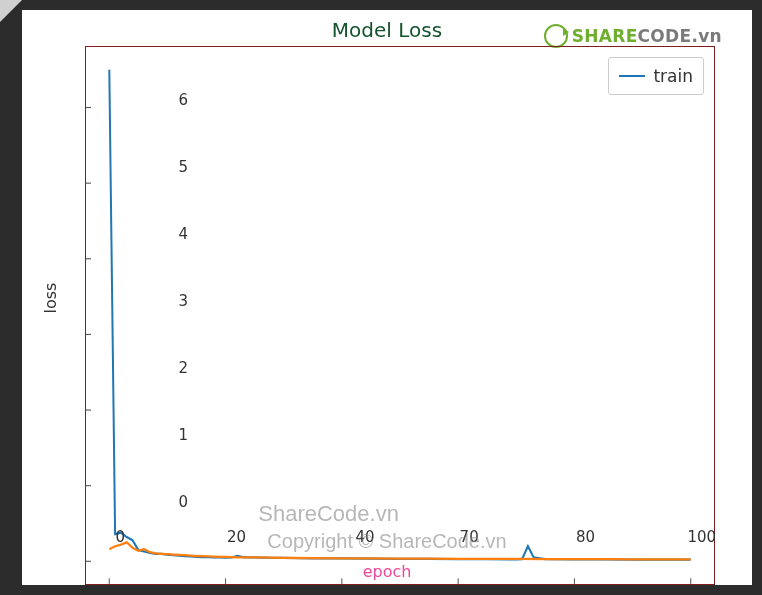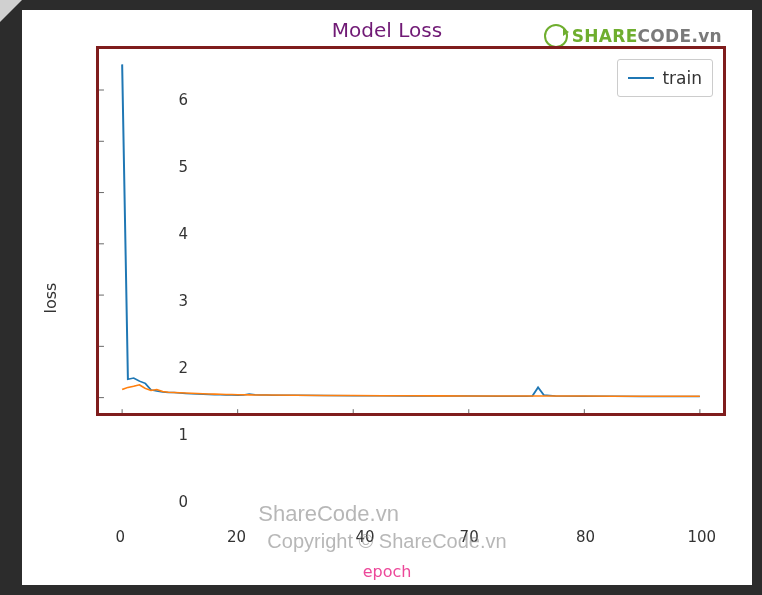--- a/index.html
+++ b/index.html
@@ -20,29 +20,29 @@
     height: 575px;
     background: #ffffff;
   }
   .title {
     position: absolute;
     top: 8px;
     left: 0;
     width: 100%;
     text-align: center;
     font-size: 20px;
-    color: #701a75;
+    color: #14532d;
   }
   .plot-area {
     position: absolute;
-    left: 74px;
+    left: 63px;
     top: 36px;
     width: 630px;
-    height: 370px;
-    border: 3px solid #7f1d1d;
+    height: 539px;
+    border: 1px solid #7f1d1d;
     box-sizing: border-box;
   }
   svg.plot-svg {
     position: absolute;
     left: 0;
     top: 0;
     width: 100%;
     height: 100%;
   }
   .ytick, .xtick {

